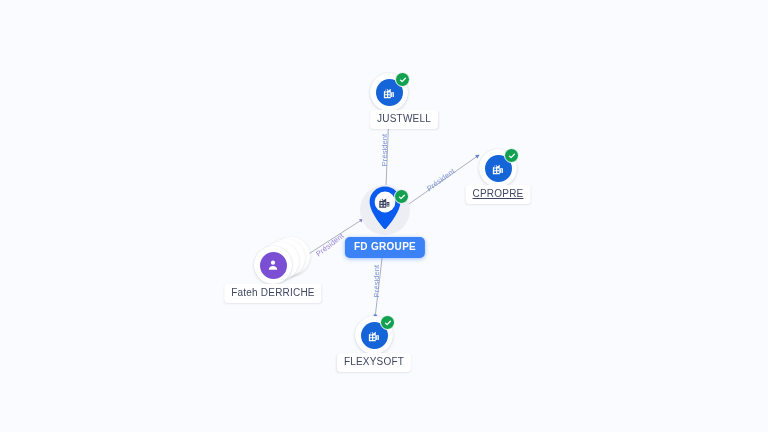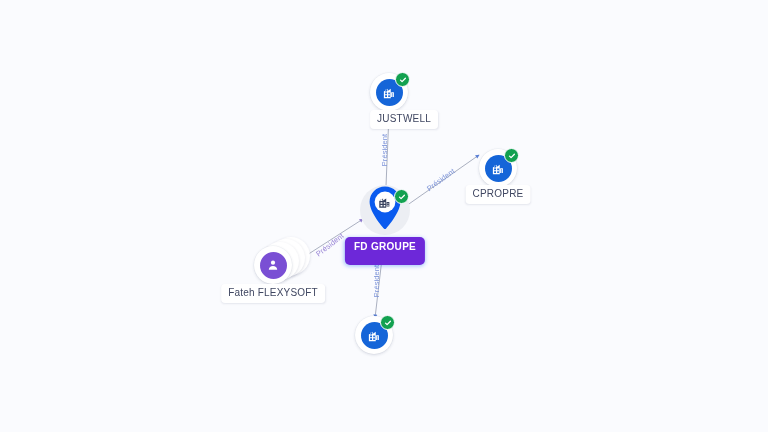--- a/index.html
+++ b/index.html
@@ -128,26 +128,26 @@
     line-height: 1;
     padding: 4px 7px 5px;
     border-radius: 4px;
     background: #ffffff;
     color: #3f4661;
     letter-spacing: 0.2px;
     box-shadow: 0 1px 2px rgba(40,50,90,0.10);
     z-index: 8;
   }
   .label.selected {
-    background: #6d28d9;
+    background: #3b82f6;
     color: #ffffff;
     font-weight: 600;
     letter-spacing: 0.3px;
     border-radius: 5px;
-    padding: 5px 9px 13px;
+    padding: 5px 9px 6px;
     box-shadow: 0 1px 4px rgba(21,108,247,0.40);
   }
 
   
   .edge-label {
     position: absolute;
     font-size: 7.5px;
     line-height: 1;
     letter-spacing: 0.1px;
     color: #7c93d8;
@@ -213,57 +213,58 @@
           </svg>
         </div>
         <div class="badge">
           <svg width="8" height="8" viewBox="0 0 12 12">
             <path d="M2.3 6.2 L4.6 8.5 L9.6 3.4" fill="none" stroke="#ffffff" stroke-width="1.9" stroke-linecap="round" stroke-linejoin="round"></path>
           </svg>
         </div>
       </div>
     </div>
   </div>
-  <div class="label" style="left:498px; top:185px;">CPROPRE</div>
+  <div class="label" style="left:498px; top:185px;text-decoration:underline;">CPROPRE</div>
 
   <div class="node" style="left:374px; top:335px;">
     <div class="node-visual">
       <div class="disc">
         <div class="disc-inner">
           <svg width="15" height="15" viewBox="0 0 24 24" fill="#ffffff">
             <path d="M3 21V10.2l6-4.2v3.4l5-3.4V21H3zm2-2h3v-2.6H5V19zm0-4.4h3V12H5v2.6zm0-4.4h3V7.6H5v2.6zm5 8.8h2.6v-2.6H10V19zm0-4.4h2.6V12H10v2.6zm4.6 4.4H19v-7.4h-4.4V19zm1.4-5.4h1.6v1.6H16v-1.6zm0 3h1.6v1.6H16V16.6z"></path>
           </svg>
         </div>
         <div class="badge">
           <svg width="8" height="8" viewBox="0 0 12 12">
             <path d="M2.3 6.2 L4.6 8.5 L9.6 3.4" fill="none" stroke="#ffffff" stroke-width="1.9" stroke-linecap="round" stroke-linejoin="round"></path>
           </svg>
         </div>
       </div>
     </div>
   </div>
+  <div class="label" style="left:374px; top:353px;">FLEXYSOFT</div>
 
   <div class="node" style="left:273px; top:265px;">
     <div class="node-visual">
       <div style="position:relative; width:38px; height:38px;">
         <div class="stack s3"></div>
         <div class="stack s2"></div>
         <div class="stack s1"></div>
         <div class="disc">
           <div class="disc-inner person">
             <svg width="14" height="14" viewBox="0 0 24 24" fill="#ffffff">
               <circle cx="12" cy="8" r="3.6"></circle>
               <path d="M4.8 20c0-3.9 3.2-6.3 7.2-6.3s7.2 2.4 7.2 6.3z"></path>
             </svg>
           </div>
         </div>
       </div>
     </div>
   </div>
-  <div class="label" style="left:273px; top:284px;">Fateh FLEXYSOFT</div>
+  <div class="label" style="left:273px; top:284px;">Fateh DERRICHE</div>
 
   <div class="node" style="left:385px; top:212px;">
     <div class="node-visual">
       <div class="pin-wrap">
         <div class="pin-halo"></div>
         <div class="pin">
           <svg width="36" height="46" viewBox="0 0 36 46">
             <path d="M18 1.4C9.4 1.4 2.6 8.2 2.6 16.7c0 10.2 12.1 24.3 14.3 26.8
                      c0.6 0.7 1.6 0.7 2.2 0C21.3 41 33.4 26.9 33.4 16.7
                      C33.4 8.2 26.6 1.4 18 1.4z" fill="#0a5bef"></path>

